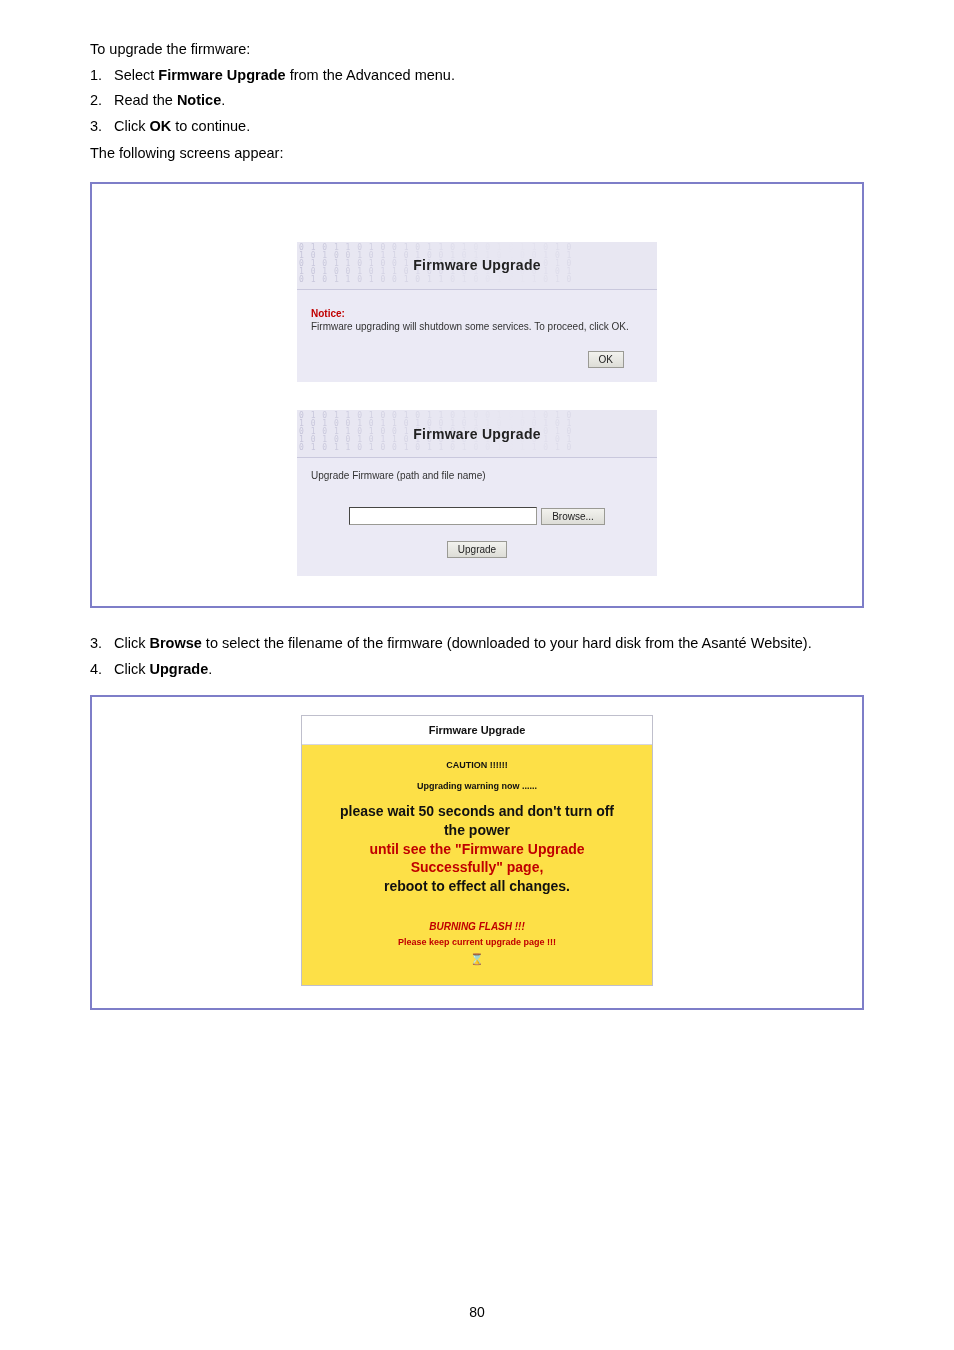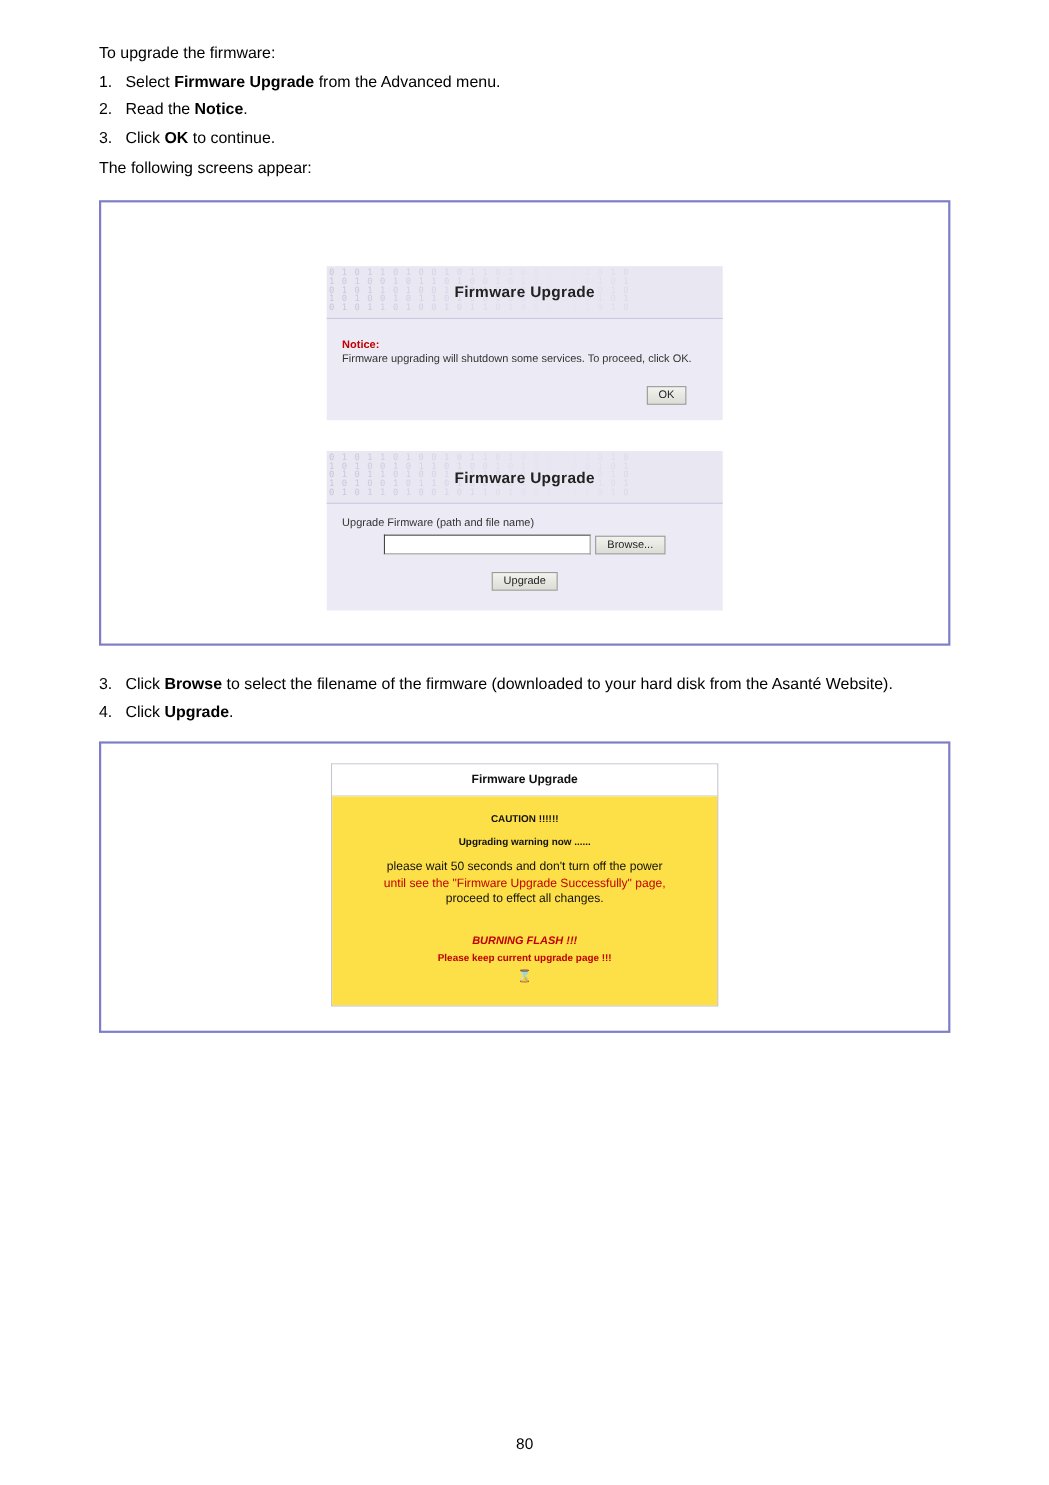--- a/index.html
+++ b/index.html
@@ -112,21 +112,21 @@
   .panel2-body {
     background: #ebeaf5;
     padding: 12px 14px 18px 14px;
     font-size: 10px;
     color: #333;
   }
   .field-row {
     display: flex;
     align-items: center;
     justify-content: center;
-    margin-top: 5px;
+    margin-top: 26px;
     gap: 4px;
   }
   .file-input {
     width: 188px;
     height: 18px;
     border: 1px inset #9a9a94;
     background: #fff;
     font-size: 10px;
     padding: 0 2px;
   }
@@ -162,21 +162,21 @@
   .caution-body {
     background: #fde047;
     padding: 14px 26px 18px 26px;
     text-align: center;
     font-size: 9px;
     color: #111;
     line-height: 1.35;
   }
   .caution-body .c1 { font-weight: bold; margin-bottom: 8px; font-size: 9px; }
   .caution-body .c2 { font-weight: bold; margin-bottom: 10px; font-size: 9px; }
-  .caution-body .c3 { font-weight: normal; font-size: 11px; }
+  .caution-body .c3 { font-weight: bold; font-size: 14px; }
   .caution-body .c3 .red { color: #c00000; }
   .caution-body .burning {
     font-family: "Comic Sans MS", cursive, sans-serif;
     font-style: italic;
     font-weight: bold;
     color: #c00000;
     font-size: 10px;
     margin-top: 24px;
   }
   .caution-body .keep {
@@ -293,21 +293,21 @@
   <div class="frame">
     <div class="frame-inner">
       <div class="caution-panel">
         <div class="caution-header">Firmware Upgrade</div>
         <div class="caution-body">
           <div class="c1">CAUTION !!!!!!</div>
           <div class="c2">Upgrading warning now ......</div>
           <div class="c3">
             <span>please wait 50 seconds and don't turn off the power</span><br>
             <span class="red">until see the "Firmware Upgrade Successfully" page,</span><br>
-            <span>proceed to effect all changes.</span>
+            <span>reboot to effect all changes.</span>
           </div>
           <div class="burning">BURNING FLASH !!!</div>
           <div class="keep">Please keep current upgrade page !!!</div>
           <div class="hourglass">⌛</div>
         </div>
       </div>
     </div>
   </div>
 
   <div class="pgnum">80</div>

